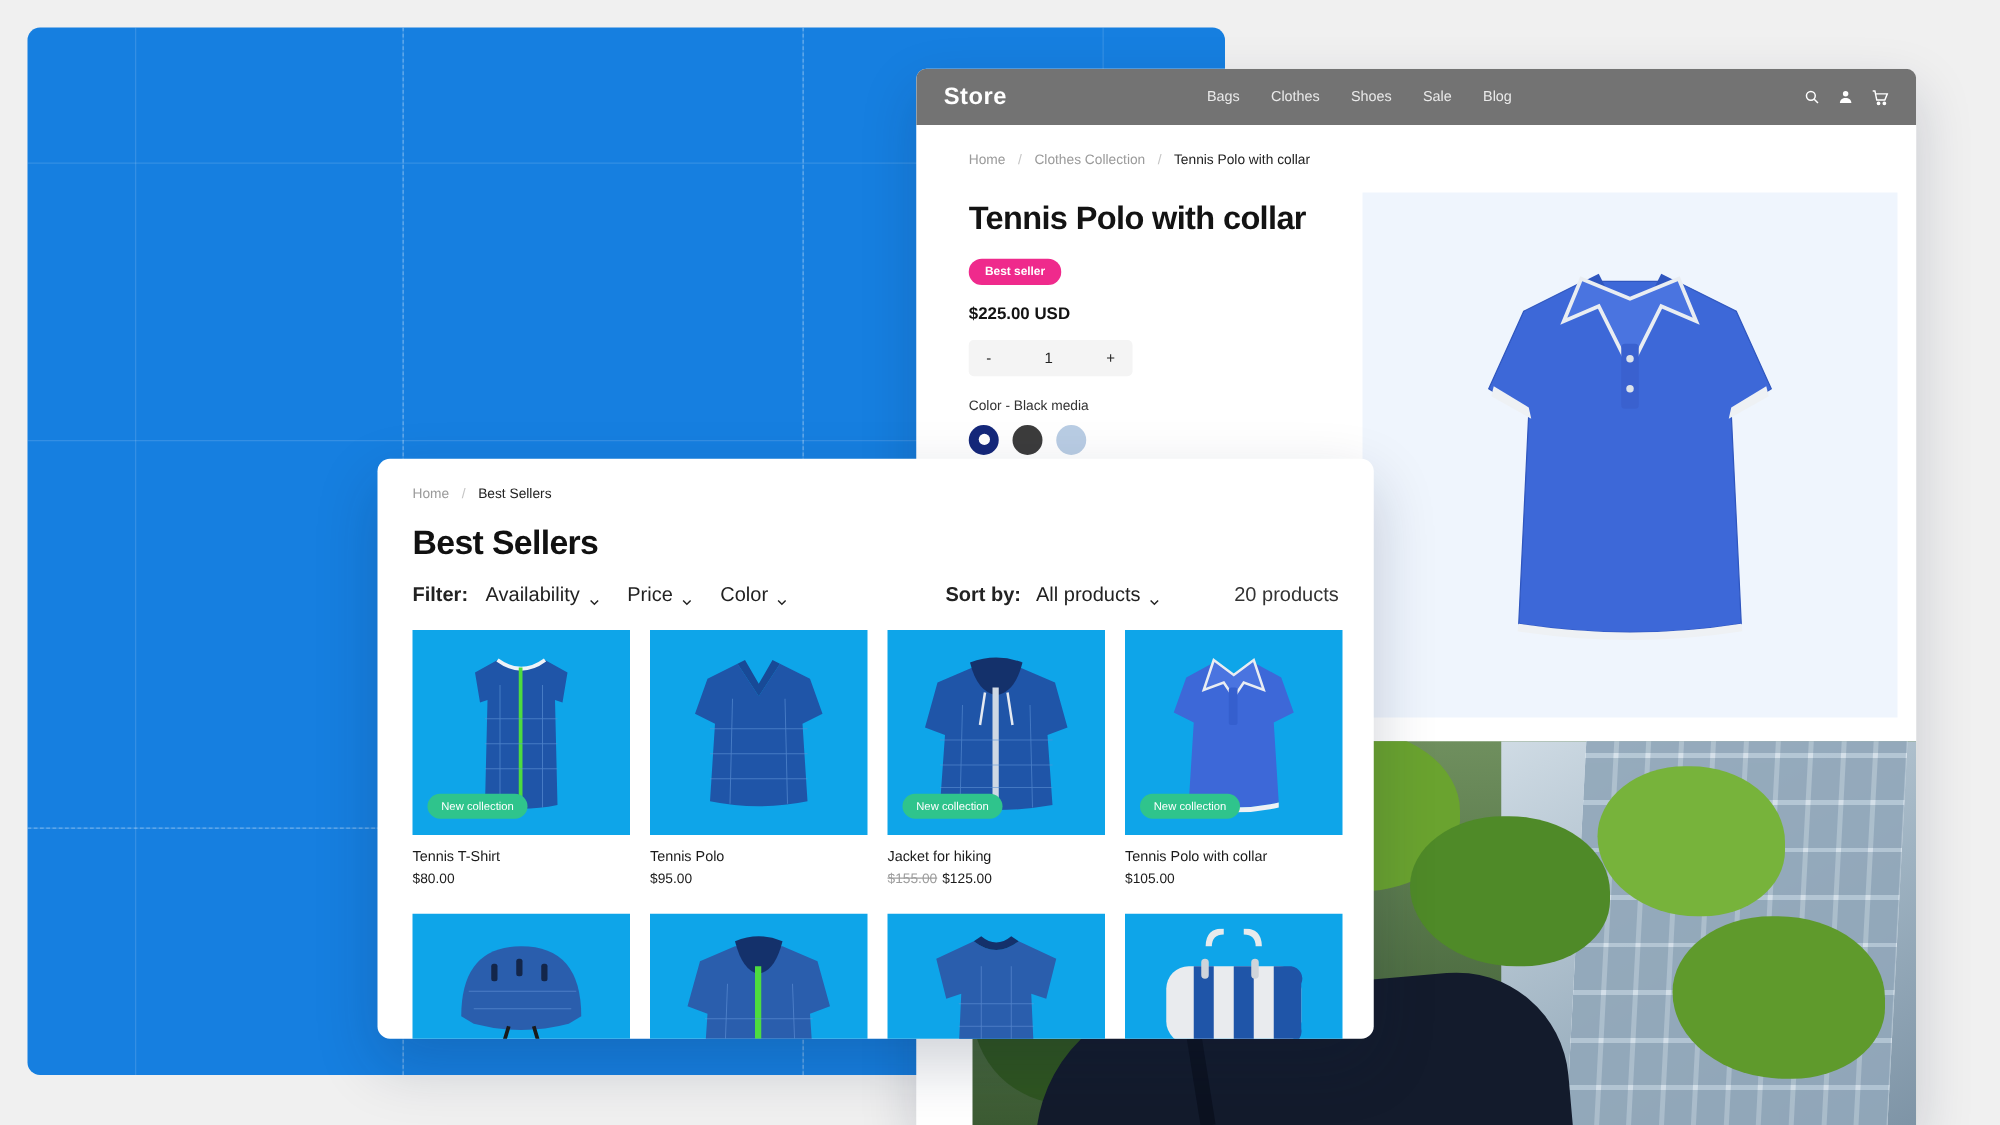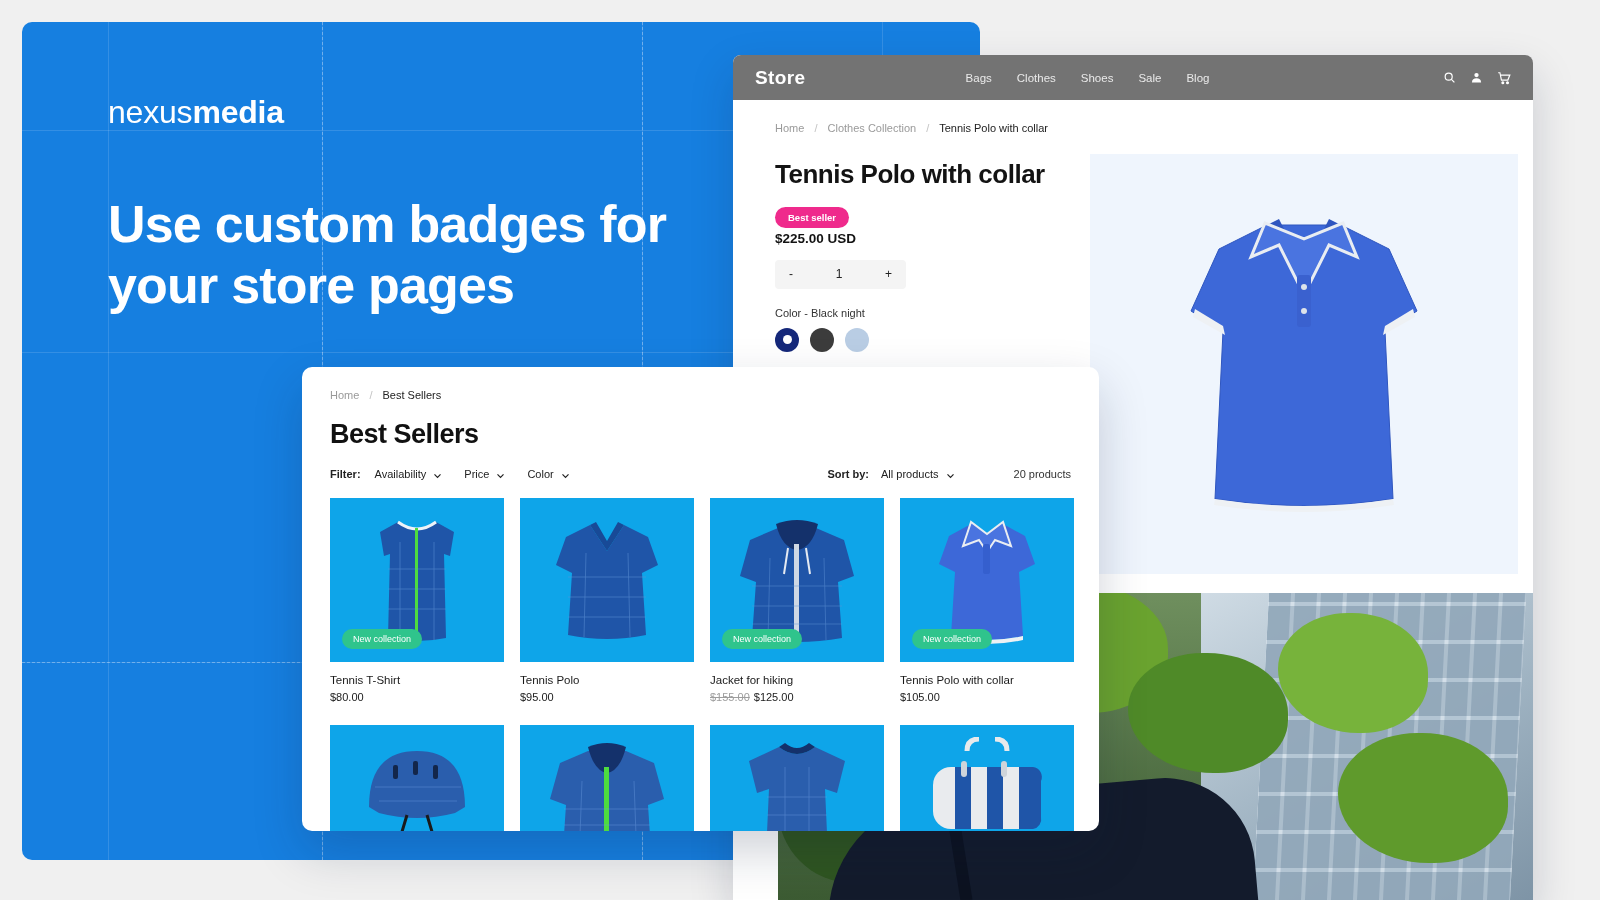--- a/index.html
+++ b/index.html
@@ -56,21 +56,21 @@
   .crumbs .sep{margin:0 7px;color:#c4c4c4;}
   .crumbs .cur{color:#222;}
 
   .pd-body{display:flex;padding:20px 0 0 42px;}
   .pd-left{width:290px;padding-top:6px;}
   .pd-title{font-size:26px;font-weight:700;color:#131313;line-height:1.15;letter-spacing:-.5px;}
   .badge-pink{
     display:inline-block;margin-top:17px;background:#ef2a8c;color:#fff;
     font-size:9.5px;font-weight:600;padding:5px 13px;border-radius:11px;
   }
-  .pd-price{margin-top:3px;font-size:13.5px;font-weight:600;color:#131313;}
+  .pd-price{margin-top:15px;font-size:13.5px;font-weight:600;color:#131313;}
   .qty{
     margin-top:14px;width:131px;height:29px;background:#f4f4f4;border-radius:4px;
     display:flex;align-items:center;justify-content:space-between;padding:0 14px;
     font-size:12px;color:#222;box-sizing:border-box;
   }
   .qty span{user-select:none;}
   .pd-colorlabel{margin-top:18px;font-size:11px;color:#333;}
   .swatches{margin-top:9px;display:flex;gap:11px;align-items:center;}
   .sw{width:24px;height:24px;border-radius:50%;}
   .sw.sel{display:flex;align-items:center;justify-content:center;}
@@ -118,21 +118,21 @@
   
   .bs-win{
     position:absolute;left:302px;top:367px;width:797px;height:464px;
     background:#fff;border-radius:10px;overflow:hidden;
     box-shadow:0 20px 50px rgba(15,30,60,.20);
   }
   .bs-crumbs{padding:22px 28px 0;font-size:11px;color:#9a9a9a;}
   .bs-crumbs .sep{margin:0 7px;color:#c4c4c4;}
   .bs-crumbs .cur{color:#222;}
   .bs-title{padding:18px 28px 0;font-size:27px;font-weight:700;color:#111;letter-spacing:-.5px;}
-  .bs-toolbar{display:flex;align-items:flex-start;padding:18px 28px 0;font-size:11px;color:#222;}
+  .bs-toolbar{display:flex;align-items:flex-start;padding:18px 28px 0;font-size:16px;color:#222;}
   .tb-label{font-weight:700;margin-right:14px;}
   .tb-drop{display:flex;align-items:center;gap:7px;margin-right:22px;cursor:default;}
   .tb-right{margin-left:auto;display:flex;align-items:center;}
   .tb-right .tb-label{margin-right:12px;}
   .tb-count{margin-left:37px;color:#333;}
   .chev{width:9px;height:9px;display:inline-block;}
 
   .grid{display:grid;grid-template-columns:repeat(4,174px);gap:0 16px;padding:18px 28px 0;}
   .card{width:174px;}
   .thumb{
@@ -157,24 +157,20 @@
   <div class="hero">
     <div class="hero-grid">
       <i class="h" style="top:108px"></i>
       <i class="h" style="top:330px"></i>
       <i class="dash-h" style="top:640px"></i>
       <i class="v" style="left:86px"></i>
       <i class="dash-v" style="left:300px"></i>
       <i class="dash-v" style="left:620px"></i>
       <i class="v" style="left:860px"></i>
     </div>
-    <div class="logo">
-      <span class="light">nexus</span><span class="bold">media</span>
-    </div>
-    <div class="hero-title">Use custom badges for your store pages</div>
   </div>
 
   <div class="store-win">
 
     <div class="store-topbar">
       <div class="store-logo">Store</div>
       <div class="store-nav">
         <a>Bags</a>
         <a>Clothes</a>
         <a>Shoes</a>
@@ -217,21 +213,21 @@
         <div class="pd-title">Tennis Polo with collar</div>
         <div class="badge-pink">Best seller</div>
         <div class="pd-price">$225.00 USD</div>
 
         <div class="qty">
           <span>-</span>
           <span>1</span>
           <span>+</span>
         </div>
 
-        <div class="pd-colorlabel">Color - Black night</div>
+        <div class="pd-colorlabel">Color - Black media</div>
         <div class="swatches">
           <span class="sw sel" style="background:#15287a"></span>
           <span class="sw" style="background:#3c3c3c"></span>
           <span class="sw" style="background:#b9cde4"></span>
         </div>
 
         <div class="pd-actions">
           <span class="link-cart">Add to cart</span>
           <span class="btn-buy">Buy now</span>
         </div>

